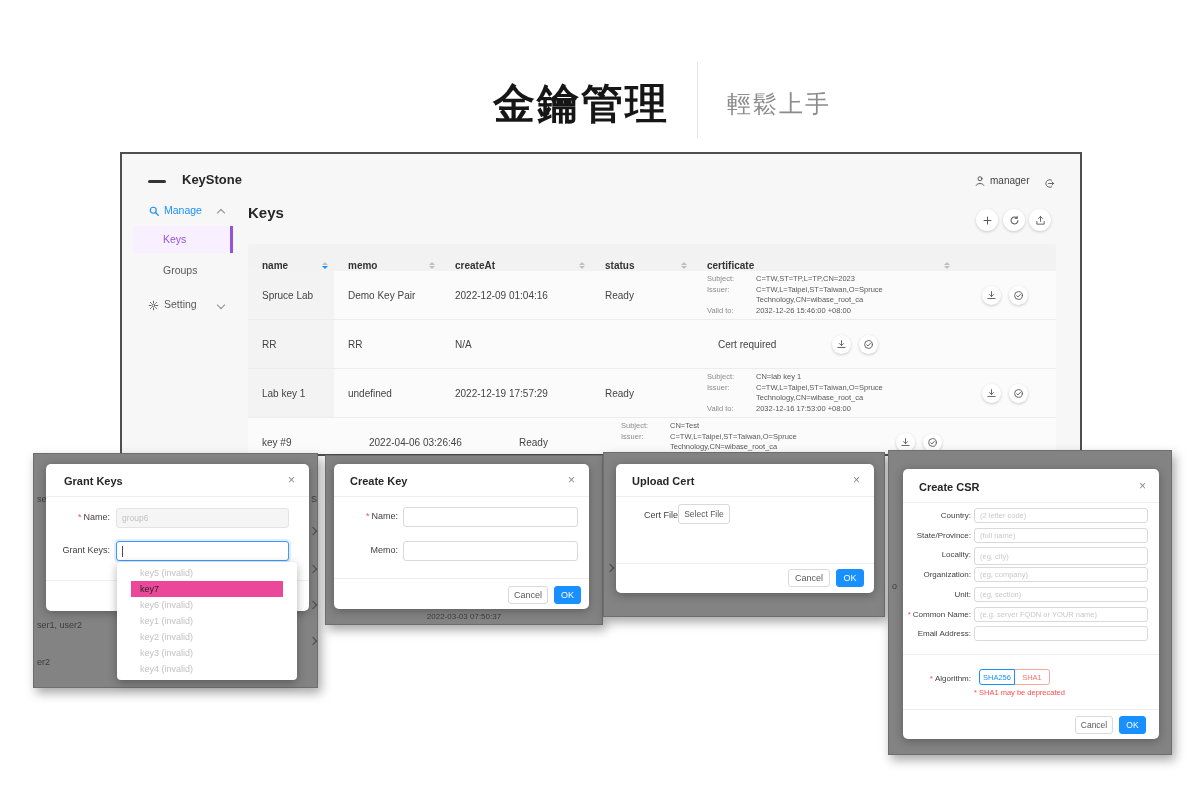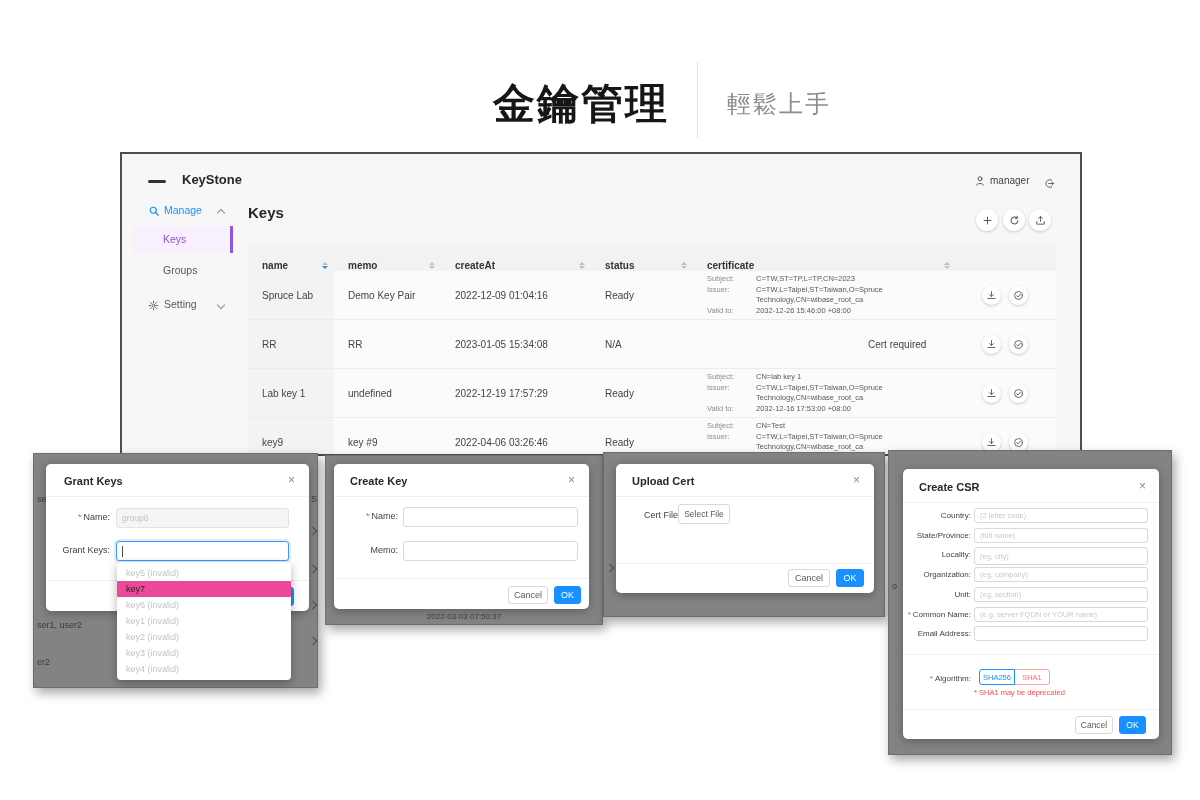--- a/index.html
+++ b/index.html
@@ -68,22 +68,22 @@
   .inp.focused{border:1.5px solid #4096ff;box-shadow:0 0 0 2px rgba(24,144,255,.15);}
   .caret{width:1px;height:11px;background:#4a4a4a;}
   .btn{position:absolute;border-radius:3px;font-size:9px;display:flex;align-items:center;justify-content:center;
        box-sizing:border-box;cursor:pointer;font-family:inherit;padding:0;}
   .btn-default{background:#fff;border:1px solid #d9d9d9;color:#595959;}
   .btn-primary{background:#1890ff;border:1px solid #1890ff;color:#fff;}
   .frag{position:absolute;font-size:9px;color:#3d3d3d;white-space:nowrap;}
   .frag-chev{position:absolute;width:5px;height:5px;border-right:1.3px solid #4a4a4a;border-bottom:1.3px solid #4a4a4a;transform:rotate(-45deg);}
 
   
-  #gk-dd{position:absolute;left:83px;top:108px;width:174px;background:#fff;border-radius:4px;
-         box-shadow:0 3px 10px rgba(0,0,0,.3);padding:3px 0;z-index:6;}
+  #gk-dd{position:absolute;left:83px;top:108px;width:152px;background:#fff;border-radius:4px;
+         box-shadow:0 3px 10px rgba(0,0,0,.3);padding:3px 14px;z-index:6;}
   .dd-item{height:16px;display:flex;align-items:center;padding:0 9px;font-size:9px;color:#c3c3c3;cursor:pointer;}
   .dd-item.active{background:#ec4899;color:#262626;text-align:center;}
 
   
   .csr-lbl{position:absolute;font-size:8px;color:#3f3f3f;text-align:right;white-space:nowrap;}
   .algo-btn{position:absolute;height:16px;box-sizing:border-box;display:flex;align-items:center;justify-content:center;
             font-size:7.5px;background:#fff;cursor:pointer;}
   .algo-btn.sel{border:1px solid #1890ff;color:#1890ff;border-radius:3px 0 0 3px;z-index:2;}
   .algo-btn.alt{border:1px solid #ffa39e;color:#ff6f6f;border-radius:0 3px 3px 0;}
   .note{position:absolute;font-size:7.5px;color:#ff4d4f;white-space:nowrap;}
@@ -202,21 +202,20 @@
                   <svg viewBox="0 0 24 24" width="11" height="11" fill="none" stroke="#595959" stroke-width="2" stroke-linecap="round">
                     <circle cx="12" cy="12" r="8.5"></circle>
                     <path d="M8 12.5l2.8 2.8L16.5 9"></path>
                   </svg>
                 </button>
               </div>
             </div>
             <div class="tr">
               <div class="td first" style="width: 86px;">RR</div>
               <div class="td" style="width: 107px;">RR</div>
-              <div class="td" style="width: 150px;">2023-01-05 15:34:08</div>
               <div class="td" style="width: 263px;">N/A</div>
               <div class="td" style="width: 102px;">Cert required</div>
               <div class="td acts" style="width: 100px;">
                 <button class="row-circle">
                   <svg viewBox="0 0 24 24" width="11" height="11" fill="none" stroke="#595959" stroke-width="2" stroke-linecap="round">
                     <path d="M12 3.5V14M7.5 10L12 14.5 16.5 10M4 18.5h16"></path>
                   </svg>
                 </button>
                 <button class="row-circle">
                   <svg viewBox="0 0 24 24" width="11" height="11" fill="none" stroke="#595959" stroke-width="2" stroke-linecap="round">
@@ -249,21 +248,20 @@
                 </button>
                 <button class="row-circle">
                   <svg viewBox="0 0 24 24" width="11" height="11" fill="none" stroke="#595959" stroke-width="2" stroke-linecap="round">
                     <circle cx="12" cy="12" r="8.5"></circle>
                     <path d="M8 12.5l2.8 2.8L16.5 9"></path>
                   </svg>
                 </button>
               </div>
             </div>
             <div class="tr">
-              <div class="td first" style="width: 86px;">key9</div>
               <div class="td" style="width: 107px;">key #9</div>
               <div class="td" style="width: 150px;">2022-04-06 03:26:46</div>
               <div class="td" style="width: 102px;">Ready</div>
               <div class="td" style="width: 263px;">
                 <div class="cert">
                   <span class="cl">Subject:</span>
                   <span class="cv">CN=Test</span>
                   <span class="cl">Issuer:</span>
                   <span class="cv">C=TW,L=Taipei,ST=Taiwan,O=Spruce Technology,CN=wibase_root_ca</span>
                   <span class="cl">Valid to:</span>

